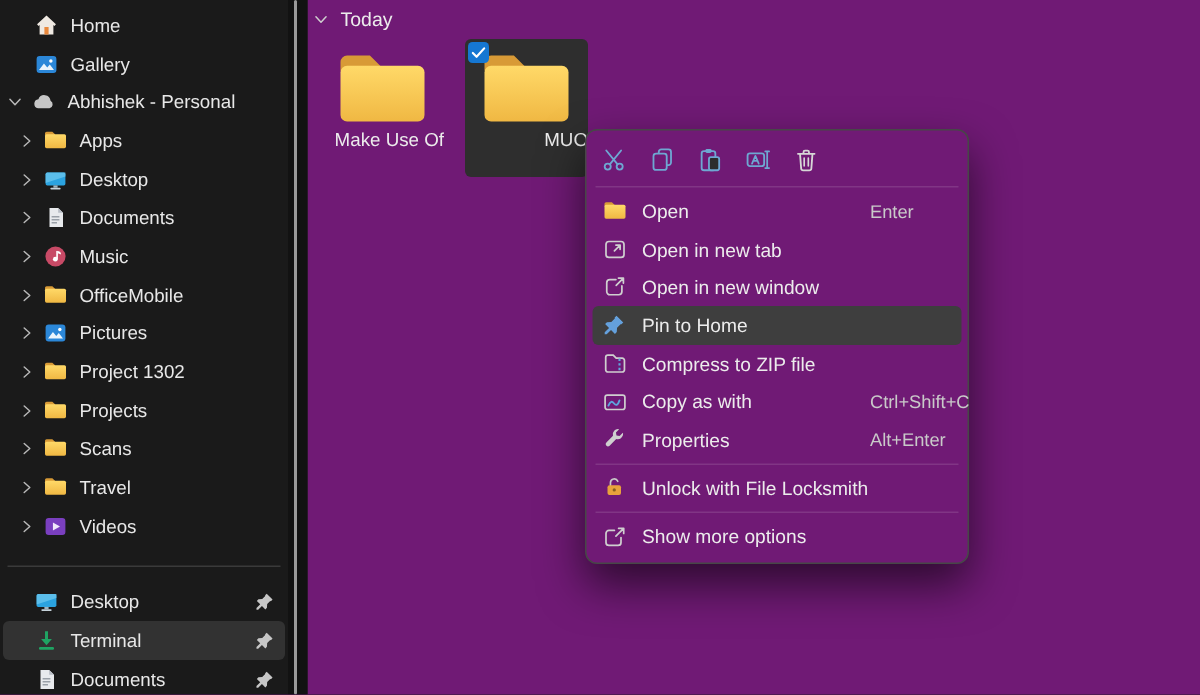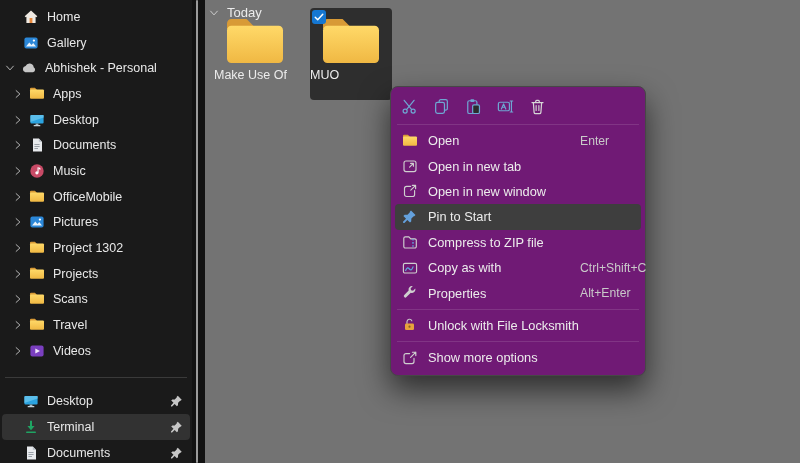--- a/index.html
+++ b/index.html
@@ -22,25 +22,25 @@
   .srow.drive{padding-left:0}
   .srow.child{padding-left:8px}
   .srow.pinrow{padding-left:21px}
   .srow.pinrow .ic{margin-left:0}
   .pin-r{position:absolute;right:7px;top:50%;transform:translateY(-50%);color:#c6c6c6;width:13px;height:13px}
   .sdivider{height:1px;background:#3a3a3a;margin:13px 5px 11px 5px}
   
   .gutter{position:absolute;left:192px;top:0;width:13px;height:463px;background:#121212;z-index:1}
   .gutter .thumb{position:absolute;left:4px;top:0;width:2px;height:463px;background:#9a9a9a;border-radius:1px}
   
-  .main{position:absolute;left:205px;top:0;right:0;bottom:0;background:#737373}
+  .main{position:absolute;left:205px;top:0;right:0;bottom:0;background:#701a75}
   .group-header{position:absolute;left:3px;top:5px;display:flex;align-items:center;gap:7px}
   .group-header .chev{color:#cfcfcf;width:12px;height:12px}
   .group-header .gtitle{font-size:13px;color:#ececec}
-  .tile{position:absolute;top:8px;width:82px;height:92px;border-radius:4px;text-align:left}
+  .tile{position:absolute;top:26px;width:82px;height:92px;border-radius:4px;text-align:right}
   .tile.selected{background:#2e2e2e}
   .tile .folder-lg{width:64px;height:54px;margin:5px auto 0 auto}
   .tile .fname{font-size:12.5px;color:#ececec;margin-top:1px;white-space:nowrap}
   #tile-makeuseof{left:9px}
   #tile-muo{left:105px}
   .checkbox{position:absolute;left:2px;top:2px;width:14px;height:14px;border-radius:3px;display:flex;align-items:center;justify-content:center}
   
   .menu{position:absolute;left:390px;top:86px;width:256px;box-sizing:border-box;
     background:#701a75;border:1px solid #474747;border-radius:8px;padding:4px;
     box-shadow:0 14px 30px rgba(0,0,0,.6);z-index:5}
@@ -511,21 +511,21 @@
     <span class="mlabel">Open in new window</span>
   </div>
 
 
   <div class="mrow hl">
     <span class="mic blue">
         <svg viewBox="0 0 16 16" width="15" height="15">
           <use href="#sym-pin"></use>
         </svg>
       </span>
-    <span class="mlabel">Pin to Start</span>
+    <span class="mlabel">Pin to Home</span>
   </div>
 
   <div class="mrow">
     <span class="mic">
         <svg viewBox="0 0 16 16" width="16" height="16">
           <use href="#sym-zip"></use>
         </svg>
       </span>
     <span class="mlabel">Compress to ZIP file</span>
   </div>

